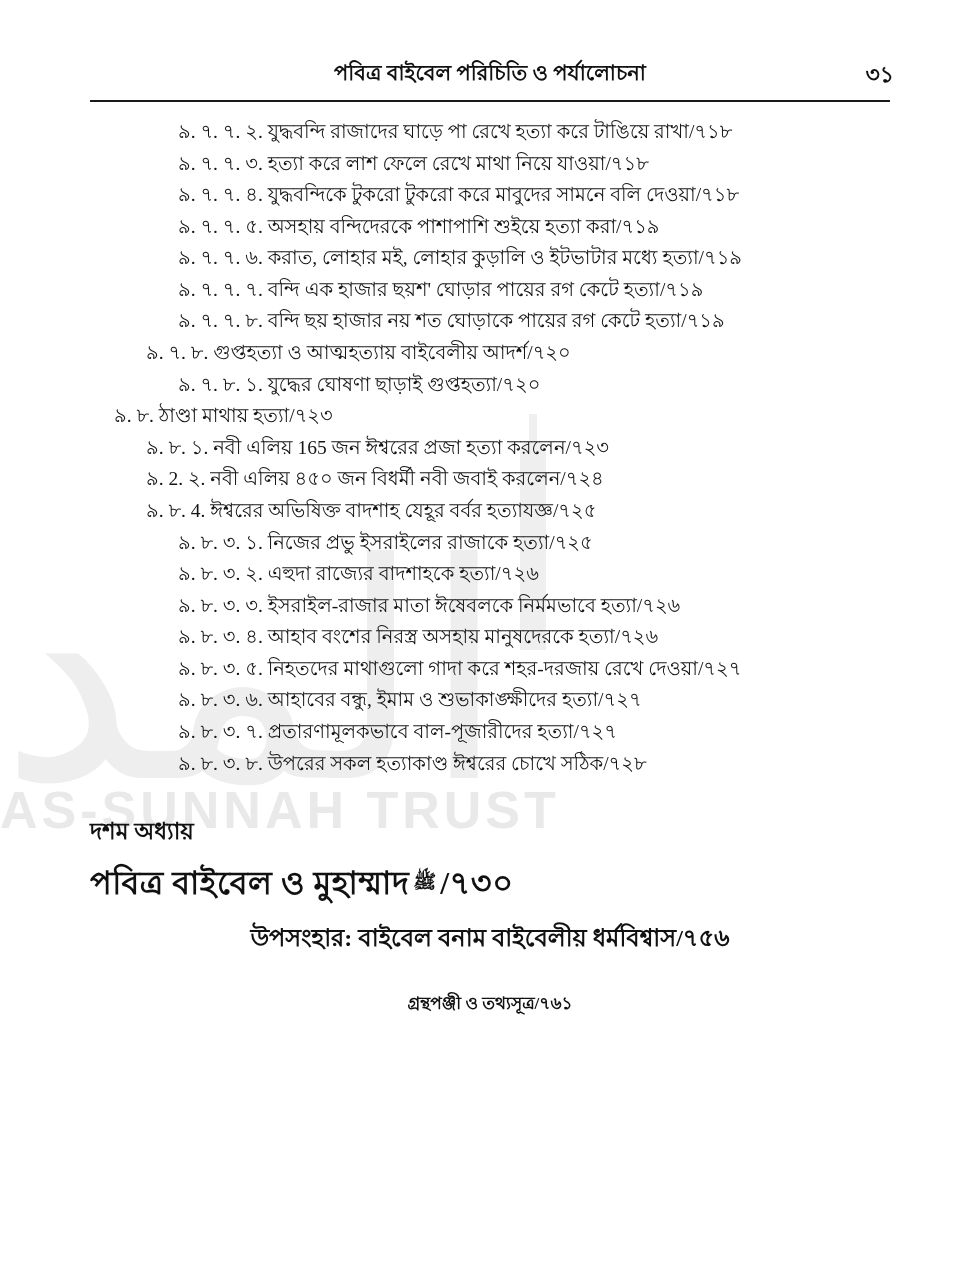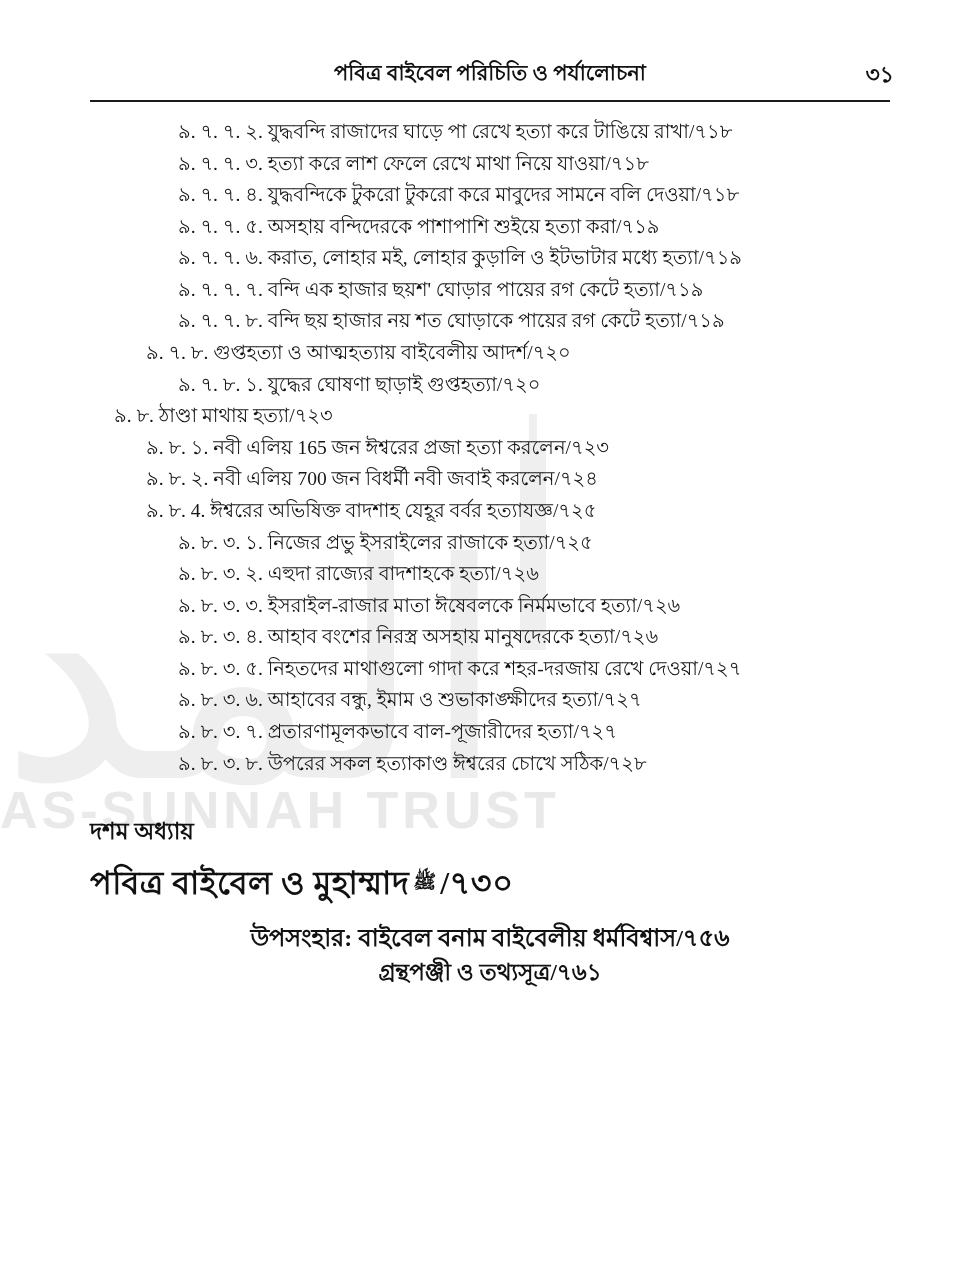--- a/index.html
+++ b/index.html
@@ -147,21 +147,22 @@
     margin-top: 8px;
     text-align: center;
   }
   .closing-line {
     font-size: 24px;
     font-weight: bold;
     color: #111;
     line-height: 1.5;
   }
   .closing-line.second {
-    font-size: 23px;
+    font-size: 17px;
+    margin-top: 35px;
   }
 </style>
 </head>
 <body>
 
 <div class="watermark">
   <div class="wm-minaret"></div>
   <div class="wm-glyph">المد</div>
   <div class="wm-text">AS-SUNNAH TRUST</div>
 </div>
@@ -179,21 +180,21 @@
       <li class="toc-item lvl-4">৯. ৭. ৭. ৩. হত্যা করে লাশ ফেলে রেখে মাথা নিয়ে যাওয়া/৭১৮</li>
       <li class="toc-item lvl-4">৯. ৭. ৭. ৪. যুদ্ধবন্দিকে টুকরো টুকরো করে মাবুদের সামনে বলি দেওয়া/৭১৮</li>
       <li class="toc-item lvl-4">৯. ৭. ৭. ৫. অসহায় বন্দিদেরকে পাশাপাশি শুইয়ে হত্যা করা/৭১৯</li>
       <li class="toc-item lvl-4">৯. ৭. ৭. ৬. করাত, লোহার মই, লোহার কুড়ালি ও ইটভাটার মধ্যে হত্যা/৭১৯</li>
       <li class="toc-item lvl-4">৯. ৭. ৭. ৭. বন্দি এক হাজার ছয়শ' ঘোড়ার পায়ের রগ কেটে হত্যা/৭১৯</li>
       <li class="toc-item lvl-4">৯. ৭. ৭. ৮. বন্দি ছয় হাজার নয় শত ঘোড়াকে পায়ের রগ কেটে হত্যা/৭১৯</li>
       <li class="toc-item lvl-3">৯. ৭. ৮. গুপ্তহত্যা ও আত্মহত্যায় বাইবেলীয় আদর্শ/৭২০</li>
       <li class="toc-item lvl-4">৯. ৭. ৮. ১. যুদ্ধের ঘোষণা ছাড়াই গুপ্তহত্যা/৭২০</li>
       <li class="toc-item lvl-2">৯. ৮. ঠাণ্ডা মাথায় হত্যা/৭২৩</li>
       <li class="toc-item lvl-3">৯. ৮. ১. নবী এলিয় 165 জন ঈশ্বরের প্রজা হত্যা করলেন/৭২৩</li>
-      <li class="toc-item lvl-3">৯. ৮. ২. নবী এলিয় 700 জন বিধর্মী নবী জবাই করলেন/৭২৪</li>
+      <li class="toc-item lvl-3">৯. 2. ২. নবী এলিয় ৪৫০ জন বিধর্মী নবী জবাই করলেন/৭২৪</li>
       <li class="toc-item lvl-3">৯. ৮. 4. ঈশ্বরের অভিষিক্ত বাদশাহ যেহূর বর্বর হত্যাযজ্ঞ/৭২৫</li>
       <li class="toc-item lvl-4">৯. ৮. ৩. ১. নিজের প্রভু ইসরাইলের রাজাকে হত্যা/৭২৫</li>
       <li class="toc-item lvl-4">৯. ৮. ৩. ২. এহুদা রাজ্যের বাদশাহকে হত্যা/৭২৬</li>
       <li class="toc-item lvl-4">৯. ৮. ৩. ৩. ইসরাইল-রাজার মাতা ঈষেবলকে নির্মমভাবে হত্যা/৭২৬</li>
       <li class="toc-item lvl-4">৯. ৮. ৩. ৪. আহাব বংশের নিরস্ত্র অসহায় মানুষদেরকে হত্যা/৭২৬</li>
       <li class="toc-item lvl-4">৯. ৮. ৩. ৫. নিহতদের মাথাগুলো গাদা করে শহর-দরজায় রেখে দেওয়া/৭২৭</li>
       <li class="toc-item lvl-4">৯. ৮. ৩. ৬. আহাবের বন্ধু, ইমাম ও শুভাকাঙ্ক্ষীদের হত্যা/৭২৭</li>
       <li class="toc-item lvl-4">৯. ৮. ৩. ৭. প্রতারণামূলকভাবে বাল-পূজারীদের হত্যা/৭২৭</li>
       <li class="toc-item lvl-4">৯. ৮. ৩. ৮. উপরের সকল হত্যাকাণ্ড ঈশ্বরের চোখে সঠিক/৭২৮</li>
     </ul>

